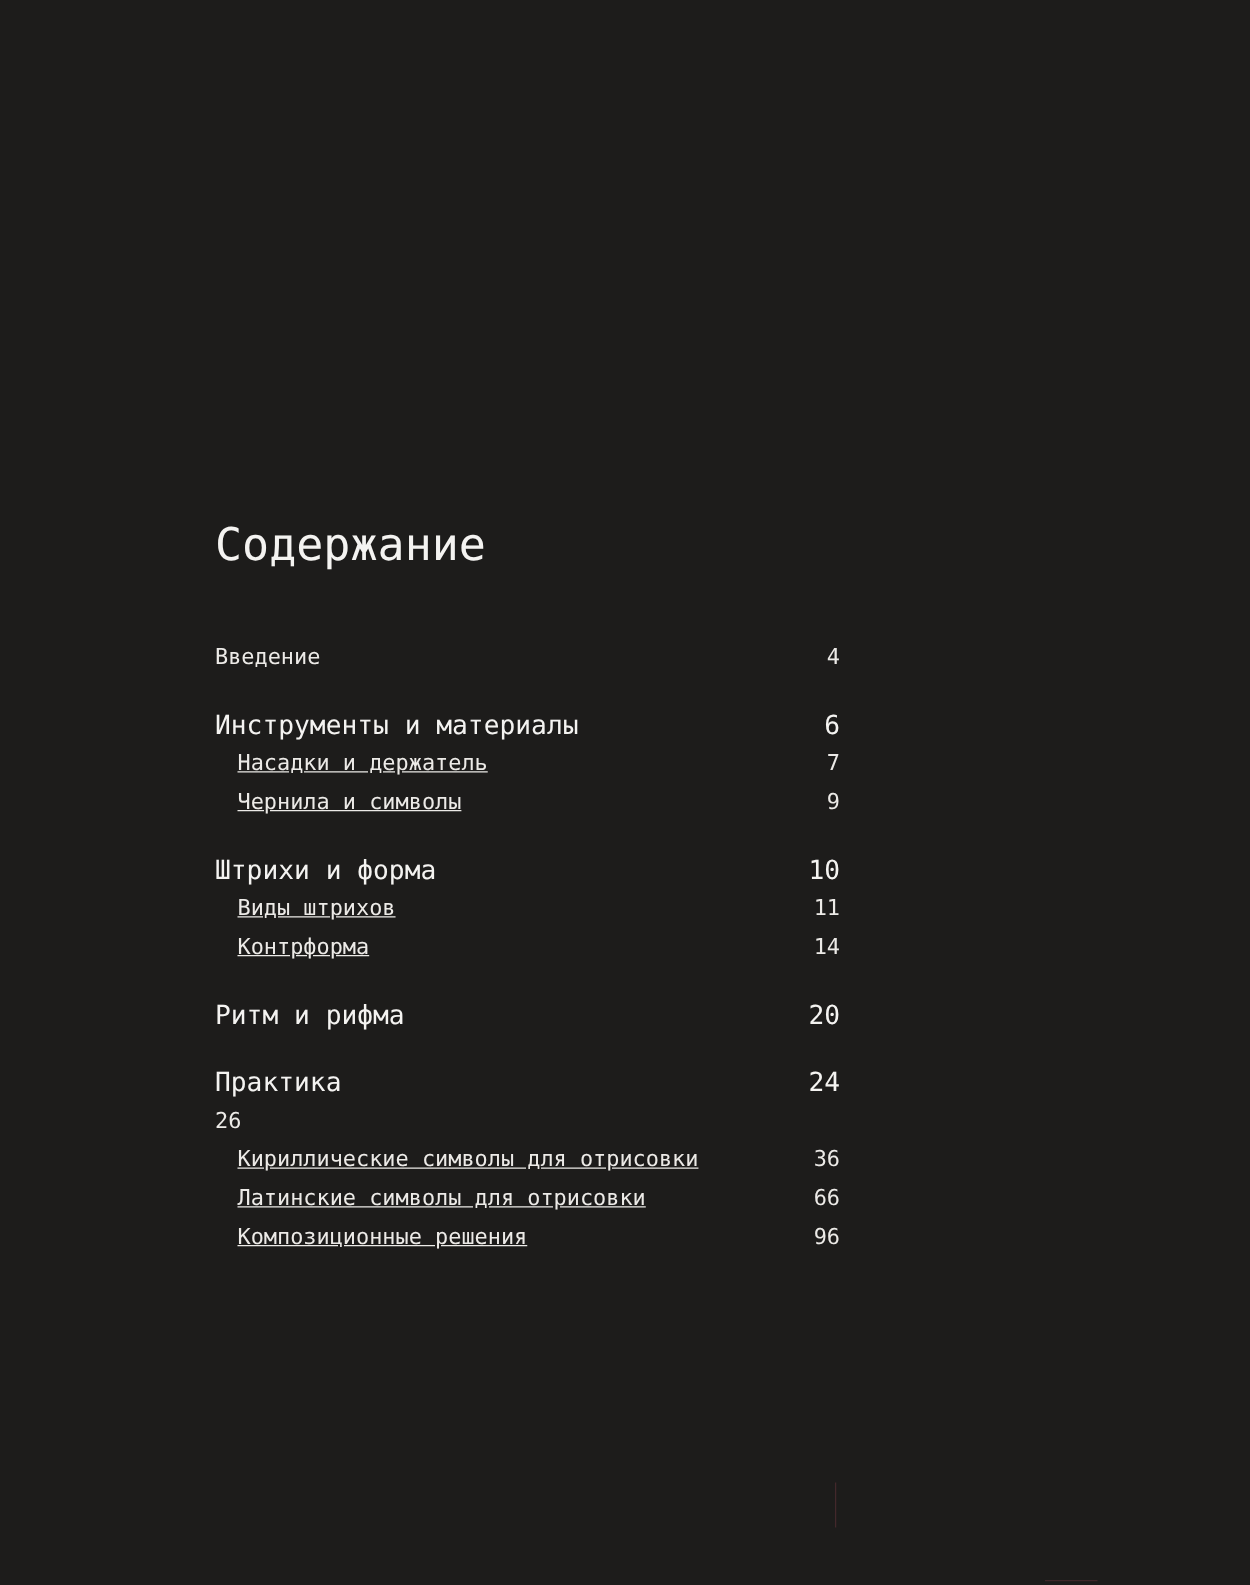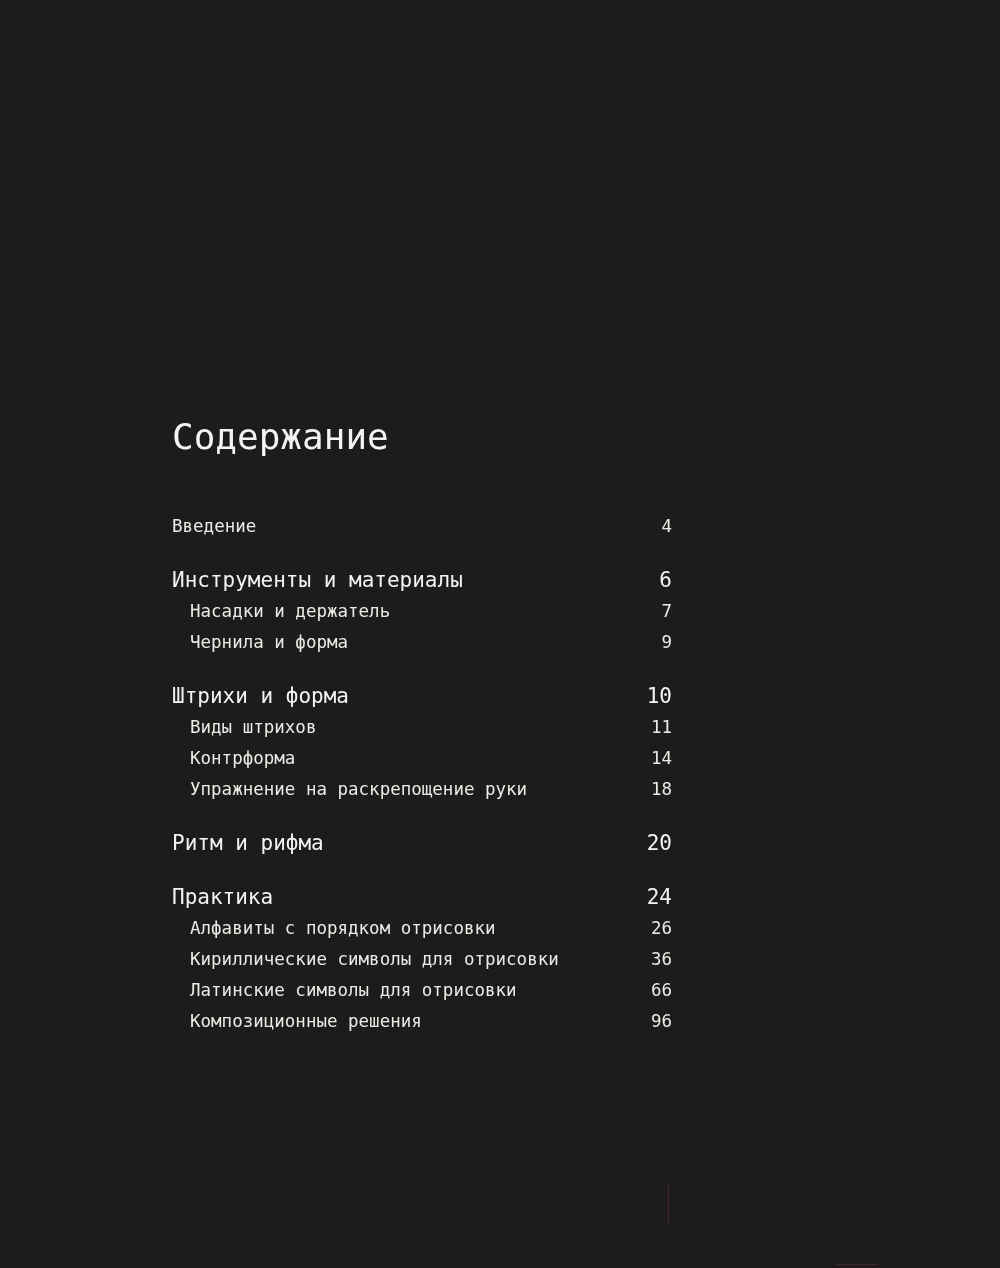--- a/index.html
+++ b/index.html
@@ -48,20 +48,21 @@
     font-size: 17.5px;
     white-space: nowrap;
   }
   .toc-row.lvl-section {
     font-size: 21px;
     margin-top: 23px;
     color: var(--title-color);
   }
   .toc-row.lvl-sub .toc-label {
     padding-left: 18px;
+    text-decoration: underline;
   }
   .toc-row.lvl-item:not(:first-child) {
     margin-top: 12px;
   }
   .toc-label { flex: 0 1 auto; }
   .toc-page  { flex: 0 0 auto; text-align: right; }
   .artifact-v {
     position: absolute;
     left: 668px;
     top: 1186px;
@@ -97,57 +98,52 @@
     <span class="toc-label">Инструменты и материалы</span>
     <span class="toc-page">6</span>
   </div>
 
   <div class="toc-row lvl-sub">
     <span class="toc-label">Насадки и держатель</span>
     <span class="toc-page">7</span>
   </div>
 
   <div class="toc-row lvl-sub">
-    <span class="toc-label">Чернила и форма</span>
+    <span class="toc-label">Чернила и символы</span>
     <span class="toc-page">9</span>
   </div>
 
   <div class="toc-row lvl-section">
     <span class="toc-label">Штрихи и форма</span>
     <span class="toc-page">10</span>
   </div>
 
   <div class="toc-row lvl-sub">
     <span class="toc-label">Виды штрихов</span>
     <span class="toc-page">11</span>
   </div>
 
   <div class="toc-row lvl-sub">
     <span class="toc-label">Контрформа</span>
     <span class="toc-page">14</span>
   </div>
 
 
-  <div class="toc-row lvl-sub">
-    <span class="toc-label">Упражнение на раскрепощение руки</span>
-    <span class="toc-page">18</span>
-  </div>
 
   <div class="toc-row lvl-section">
     <span class="toc-label">Ритм и рифма</span>
     <span class="toc-page">20</span>
   </div>
 
   <div class="toc-row lvl-section">
     <span class="toc-label">Практика</span>
     <span class="toc-page">24</span>
   </div>
 
   <div class="toc-row lvl-sub">
-    <span class="toc-label">Алфавиты с порядком отрисовки</span>
     <span class="toc-page">26</span>
   </div>
 
   <div class="toc-row lvl-sub">
     <span class="toc-label">Кириллические символы для отрисовки</span>
     <span class="toc-page">36</span>
   </div>
 
   <div class="toc-row lvl-sub">
     <span class="toc-label">Латинские символы для отрисовки</span>

